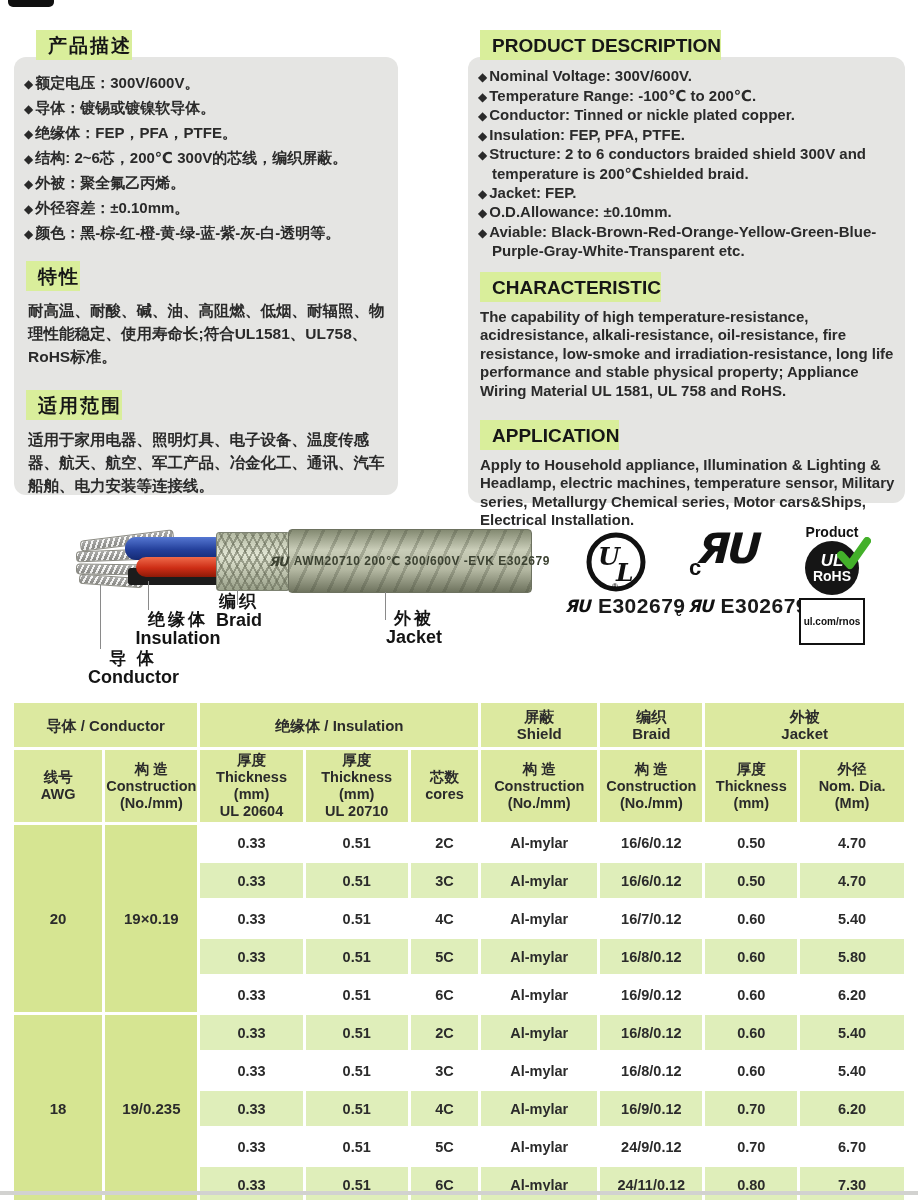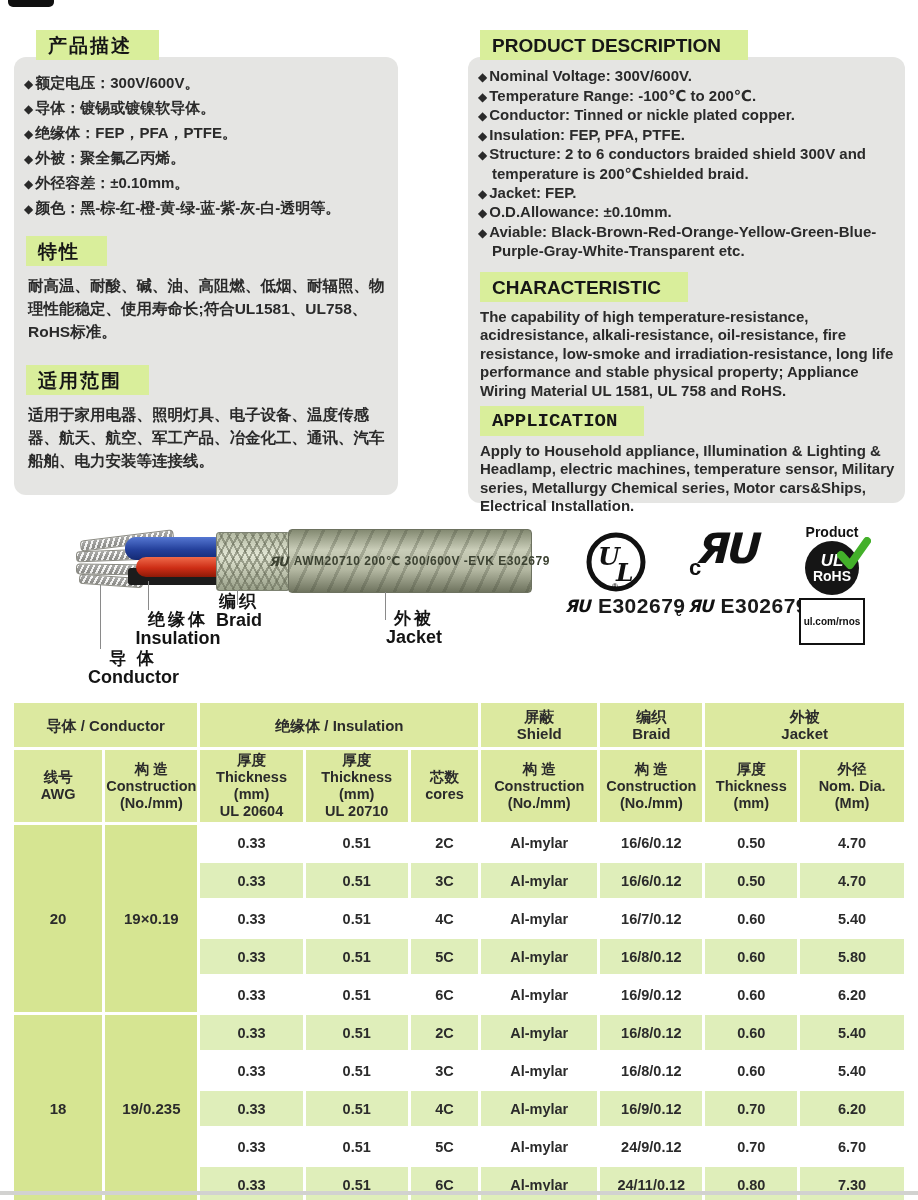--- a/index.html
+++ b/index.html
@@ -16,21 +16,21 @@
 
   
   .panel{background:#e5e5e3;border-radius:12px;}
   .panel-left{left:14px;top:57px;width:384px;height:438px;}
   .panel-right{left:468px;top:57px;width:437px;height:446px;}
 
   
   .tag{
     display:inline-block;background:#d9ee9b;color:#161616;
     font-weight:bold;font-size:19px;line-height:1;
-    padding:6px 27px 5px 12px;white-space:nowrap;
+    padding:6px 0 5px 12px;white-space:nowrap;
   }
   .tag-zh{letter-spacing:2px;}
 
   
   .bullets{font-weight:bold;color:#2a2a2a;}
   .bullets-zh{padding:14px 10px 0 10px;font-size:15px;}
   .bullets-zh .bullet{line-height:23px;}
   .bullets-en{padding:10px 0 0 10px;font-size:15px;}
   .bullets-en .bullet{line-height:18.6px;}
   .bullet{padding-left:14px;text-indent:-14px;}
@@ -107,20 +107,21 @@
 </head>
 <body>
 
 <div class="abs corner-mark"></div>
 
 <div class="abs panel panel-left">
   <div class="bullets bullets-zh">
       <div class="bullet"><span class="diamond">◆</span><span>额定电压：300V/600V。</span></div>
       <div class="bullet"><span class="diamond">◆</span><span>导体：镀锡或镀镍软导体。</span></div>
       <div class="bullet"><span class="diamond">◆</span><span>绝缘体：FEP，PFA，PTFE。</span></div>
+      <div class="bullet"><span class="diamond">◆</span><span>结构: 2~6芯，200℃ 300V的芯线，编织屏蔽。</span></div>
       <div class="bullet"><span class="diamond">◆</span><span>外被：聚全氟乙丙烯。</span></div>
       <div class="bullet"><span class="diamond">◆</span><span>外径容差：±0.10mm。</span></div>
       <div class="bullet"><span class="diamond">◆</span><span>颜色：黑-棕-红-橙-黄-绿-蓝-紫-灰-白-透明等。</span></div>
     </div>
   <div class="inline-tag-wrap" style="margin-top:15px;">
     <span class="tag tag-zh">特性</span>
   </div>
   <div class="para para-zh">耐高温、耐酸、碱、油、高阻燃、低烟、耐辐照、物理性能稳定、使用寿命长;符合UL1581、UL758、RoHS标准。</div>
   <div class="inline-tag-wrap" style="margin-top:22px;">
     <span class="tag tag-zh">适用范围</span>
@@ -139,21 +140,21 @@
       <div class="bullet"><span class="diamond">◆</span><span>Insulation: FEP, PFA, PTFE.</span></div>
       <div class="bullet"><span class="diamond">◆</span><span>Structure: 2 to 6 conductors braided shield 300V and temperature is 200℃shielded braid.</span></div>
       <div class="bullet"><span class="diamond">◆</span><span>Jacket: FEP.</span></div>
       <div class="bullet"><span class="diamond">◆</span><span>O.D.Allowance: ±0.10mm.</span></div>
       <div class="bullet"><span class="diamond">◆</span><span>Aviable: Black-Brown-Red-Orange-Yellow-Green-Blue-Purple-Gray-White-Transparent etc.</span></div>
     </div>
   <div class="inline-tag-wrap" style="margin-top:11px;">
     <span class="tag">CHARACTERISTIC</span>
   </div>
   <div class="para para-en">The capability of high temperature-resistance, acidresistance, alkali-resistance, oil-resistance, fire resistance, low-smoke and irradiation-resistance, long life performance and stable physical property; Appliance Wiring Material UL 1581, UL 758 and RoHS.</div>
-  <div class="inline-tag-wrap" style="margin-top:6px;font-family:Liberation Mono, monospace;">
+  <div class="inline-tag-wrap" style="margin-top:20px;">
     <span class="tag">APPLICATION</span>
   </div>
   <div class="para para-en">Apply to Household appliance, Illumination &amp; Lighting &amp; Headlamp, electric machines, temperature sensor, Military series, Metallurgy Chemical series, Motor cars&amp;Ships, Electrical Installation.</div>
 </div>
 <div class="abs" style="left:480px;top:30px;">
   <span class="tag">PRODUCT DESCRIPTION</span>
 </div>
 
 <div class="abs cable">
   <div class="strand" style="left:10px;top:7px;width:92px;transform:rotate(-7deg);"></div>

